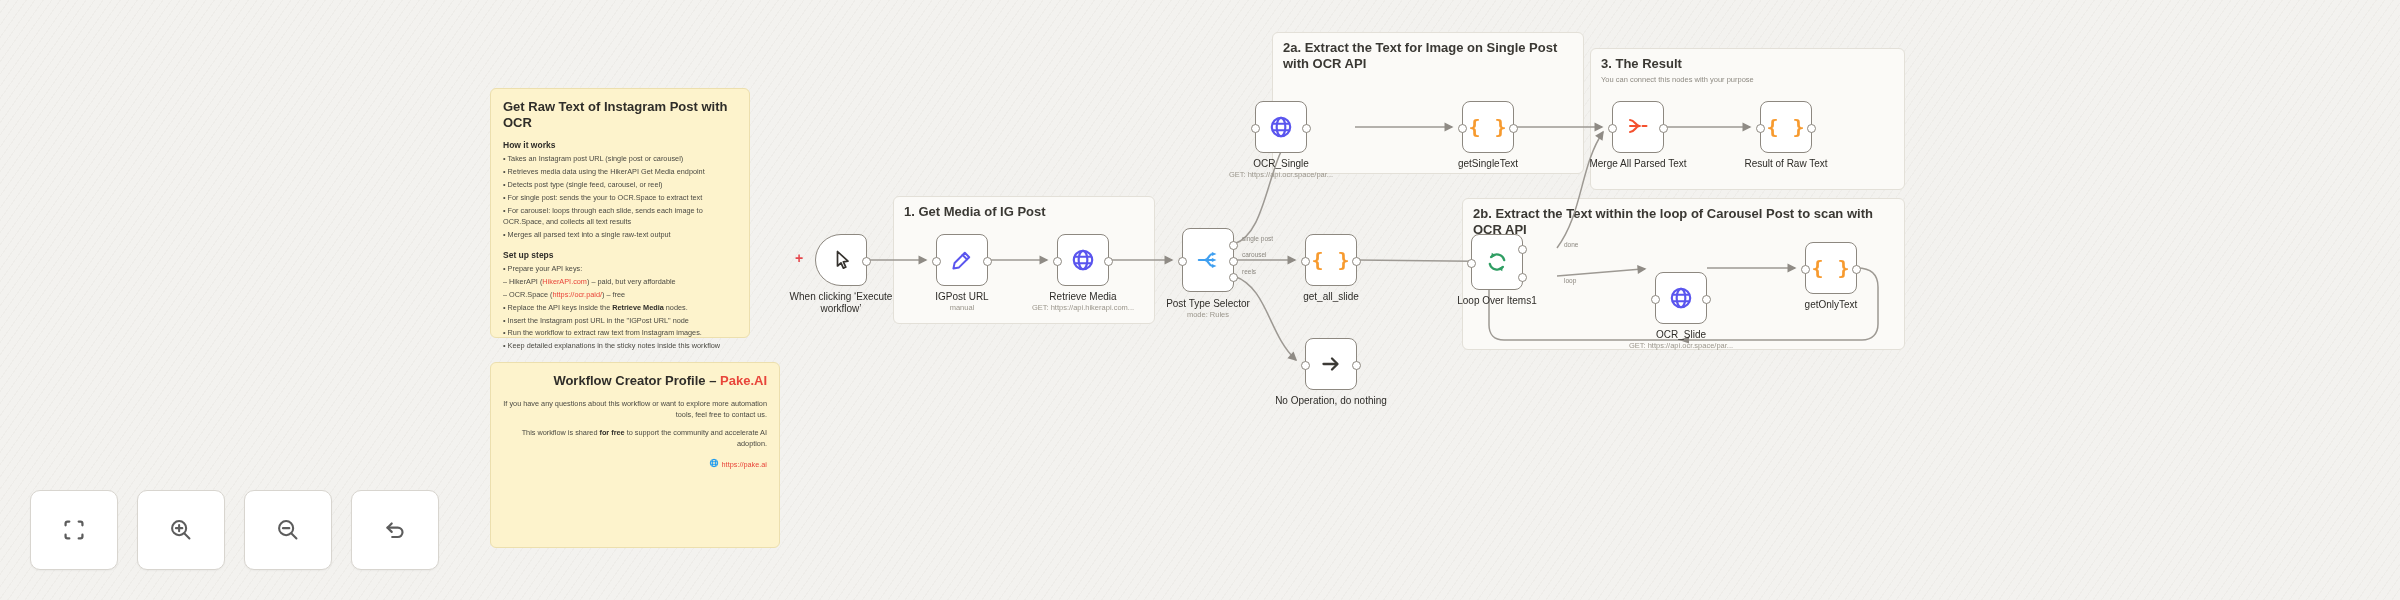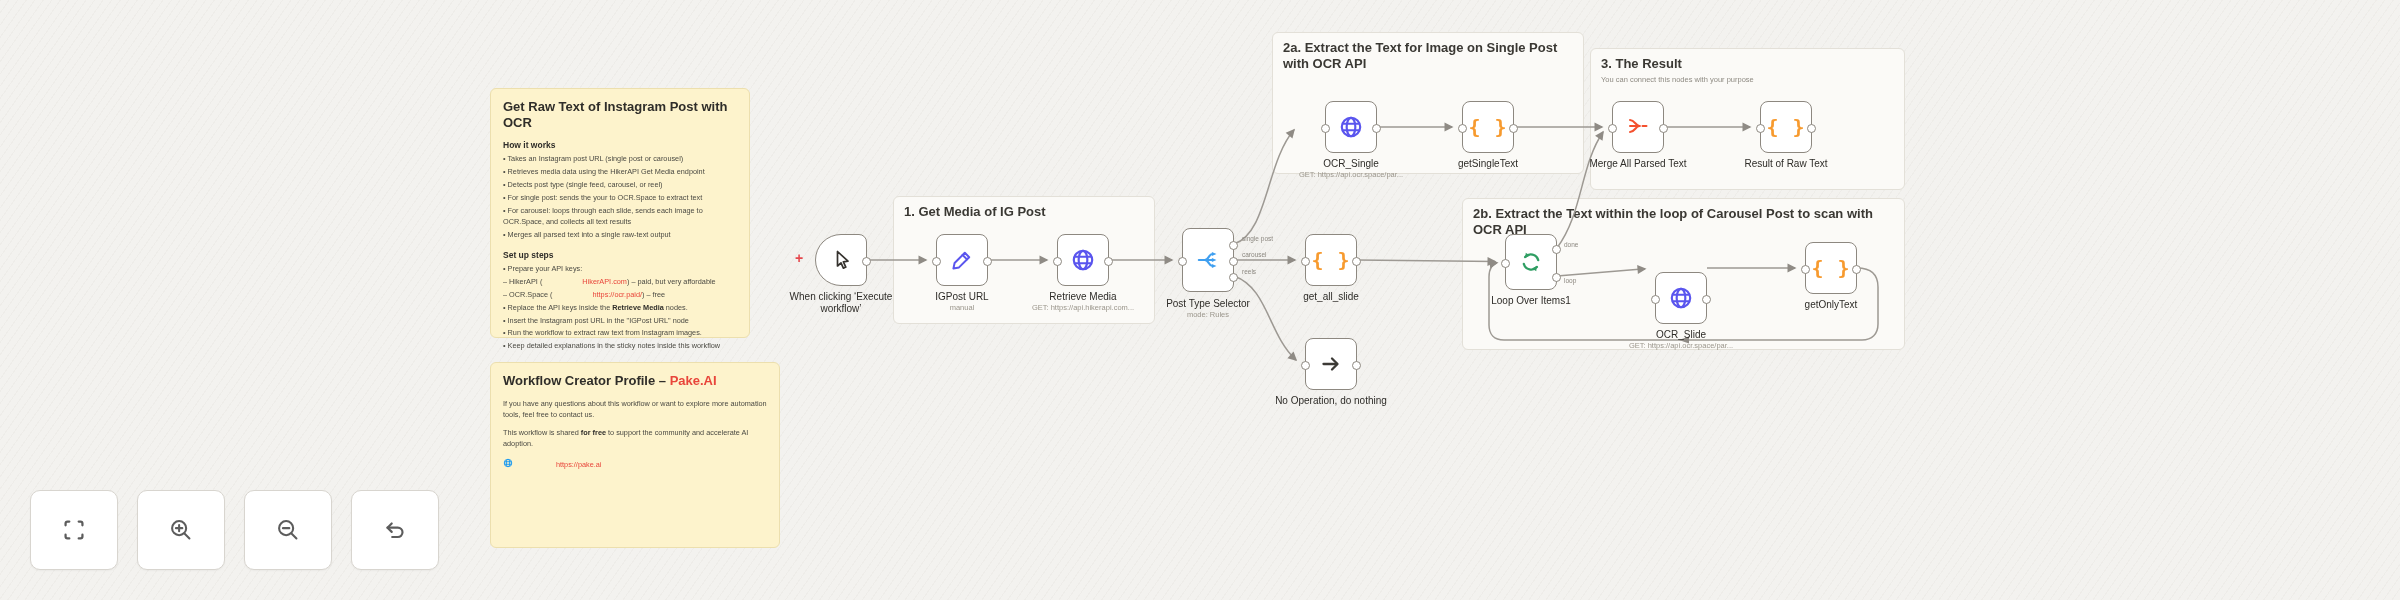--- a/index.html
+++ b/index.html
@@ -7,21 +7,21 @@
   #canvas{position:relative;width:2400px;height:600px;overflow:hidden;
     background:#f3f2ef;
     background-image:repeating-linear-gradient(125deg,rgba(150,140,125,.055) 0 1px,transparent 1px 7px);}
   
   .sticky{position:absolute;background:#fdf3cc;border:1px solid #ecdfae;border-radius:6px;
     padding:10px 12px;box-sizing:border-box;z-index:1;color:#4b4a43;}
   .sticky h1{font-size:13px;line-height:1.2;margin:0 0 10px 0;color:#2f2d29;font-weight:bold;}
   .sticky h2{font-size:8.5px;margin:9px 0 4px 0;color:#2f2d29;font-weight:bold;}
   .sticky p,.sticky li{font-size:7.3px;line-height:1.5;margin:0 0 2px 0;}
   .sticky ul{list-style:none;margin:0;padding:0;}
-  .s-link{color:#e8453a;padding-left:40px;}
+  .s-link{color:#e8453a;}
   .s-bold{font-weight:bold;color:#2f2d29;}
   .brand{color:#e8453a;}
   .sticky .para{margin:0 0 8px 0;}
   
   .section{position:absolute;background:#fbfaf7;border:1px solid #e3e0d8;border-radius:6px;
     z-index:1;box-sizing:border-box;padding:7px 10px;}
   .section .sec-title{font-size:13px;font-weight:bold;color:#3a3833;line-height:1.25;}
   .section .sec-sub{font-size:7.5px;color:#8f8b83;margin-top:3px;}
   
   #wires{position:absolute;left:0;top:0;z-index:2;}
@@ -69,21 +69,21 @@
       <li>• Prepare your API keys:</li>
       <li><span>– HikerAPI (</span><span class="s-link">HikerAPI.com</span><span>) – paid, but very affordable</span></li>
       <li><span>– OCR.Space (</span><span class="s-link">https://ocr.paid/</span><span>) – free</span></li>
       <li><span>• Replace the API keys inside the </span><span class="s-bold">Retrieve Media</span><span> nodes.</span></li>
       <li>• Insert the Instagram post URL in the "IGPost URL" node</li>
       <li>• Run the workflow to extract raw text from Instagram images.</li>
       <li>• Keep detailed explanations in the sticky notes inside this workflow</li>
     </ul>
   </div>
 
-  <div class="sticky" style="left:490px;top:362px;width:290px;height:186px;">
+  <div class="sticky" style="left:490px;top:362px;width:290px;height:186px;text-align:right;">
     <h1><span>Workflow Creator Profile – </span><span class="brand">Pake.AI</span></h1>
     <p class="para">If you have any questions about this workflow or want to explore more automation tools, feel free to contact us.</p>
     <p class="para"><span>This workflow is shared </span><span class="s-bold">for free</span><span> to support the community and accelerate AI adoption.</span></p>
     <p>
       <svg class="inline-ico" viewBox="0 0 24 24" width="10" height="10">
           <g fill="none" stroke="#1d9bf0" stroke-width="2.4">
             <circle cx="12" cy="12" r="9"></circle>
             <ellipse cx="12" cy="12" rx="4.2" ry="9"></ellipse>
             <path d="M3.5 9h17M3.5 15h17"></path>
           </g>
@@ -216,21 +216,21 @@
             <path d="M4.5 12 H18"></path>
             <path d="M13 6.5 L18.5 12 L13 17.5"></path>
           </g>
         </svg>
       <span class="port in" style="top:21.5px;"></span>
       <span class="port out" style="top:21.5px;"></span>
     </div>
     <div class="node-label">No Operation, do nothing</div>
   </div>
 
-  <div class="node" style="left:1325px;top:101px;text-decoration:underline;">
+  <div class="node" style="left:1255px;top:101px;text-decoration:underline;">
     <div class="node-box">
       <svg viewBox="0 0 24 24" width="26" height="26">
           <g fill="none" stroke="#5a55ee" stroke-width="2">
             <circle cx="12" cy="12" r="8.5"></circle>
             <ellipse cx="12" cy="12" rx="4" ry="8.5"></ellipse>
             <path d="M4.2 9h15.6M4.2 15h15.6"></path>
           </g>
         </svg>
       <span class="port in" style="top:21.5px;"></span>
       <span class="port out" style="top:21.5px;"></span>
@@ -266,21 +266,21 @@
 
   <div class="node" style="left:1760px;top:101px;">
     <div class="node-box">
       <span class="braces">{ }</span>
       <span class="port in" style="top:21.5px;"></span>
       <span class="port out" style="top:21.5px;"></span>
     </div>
     <div class="node-label">Result of Raw Text</div>
   </div>
 
-  <div class="node" style="left:1505px;top:234px;">
+  <div class="node" style="left:1471px;top:234px;">
     <div class="node-box" style="height:56px;">
       <svg viewBox="0 0 24 24" width="26" height="26">
           <g fill="none" stroke="#2f9e63" stroke-width="2.2" stroke-linecap="round">
             <path d="M18.6 10.2 A7 7 0 0 0 6.6 7.4"></path>
             <path d="M5.4 13.8 A7 7 0 0 0 17.4 16.6"></path>
           </g>
           <g fill="#2f9e63">
             <path d="M7.2 3.4 l-0.7 5 4.5-2.1z"></path>
             <path d="M16.8 20.6 l0.7-5 -4.5 2.1z"></path>
           </g>

